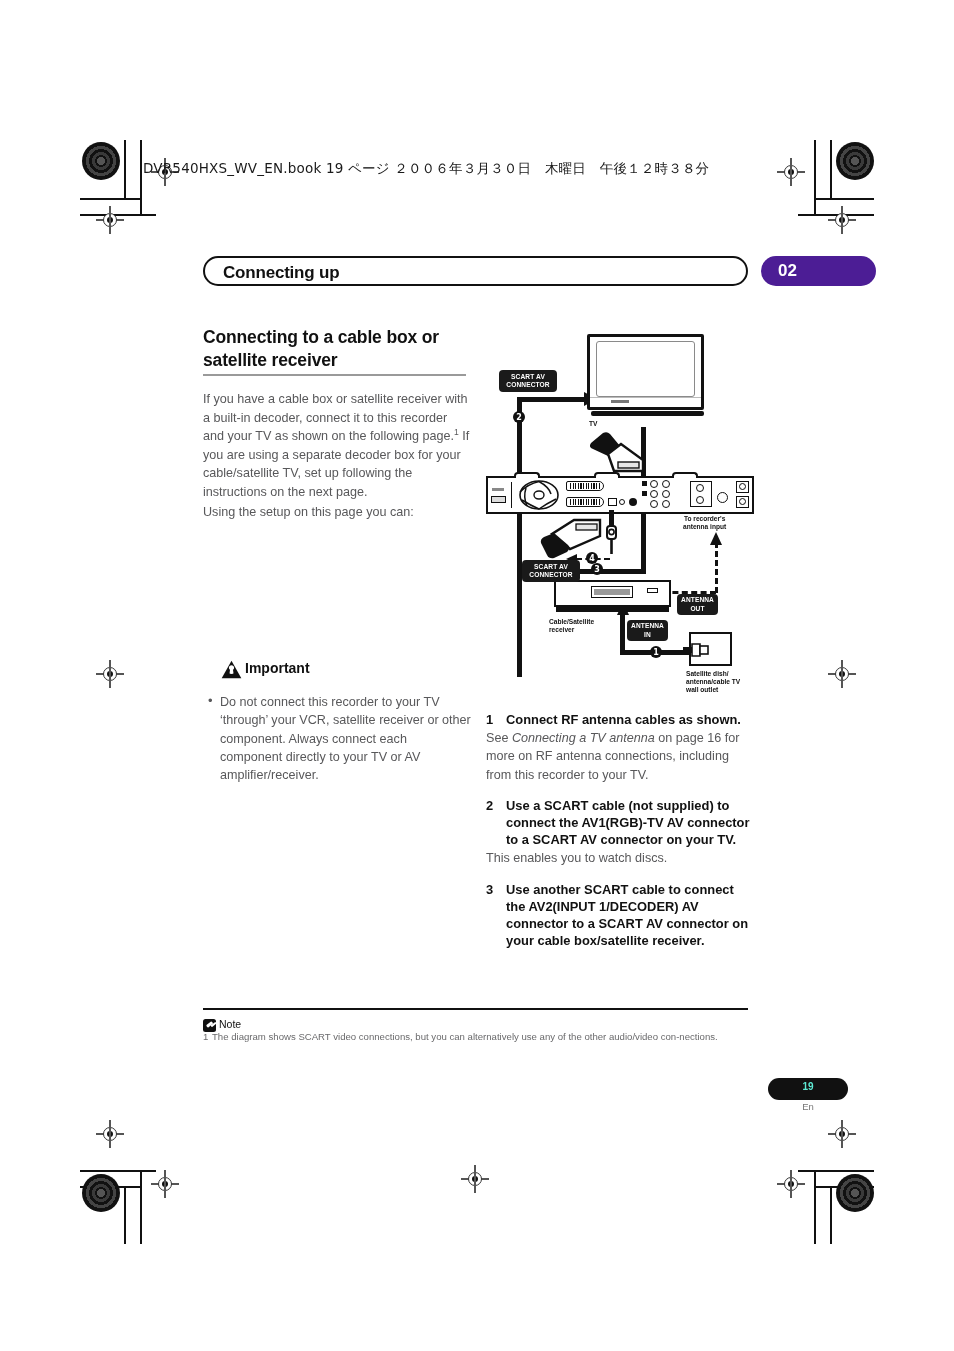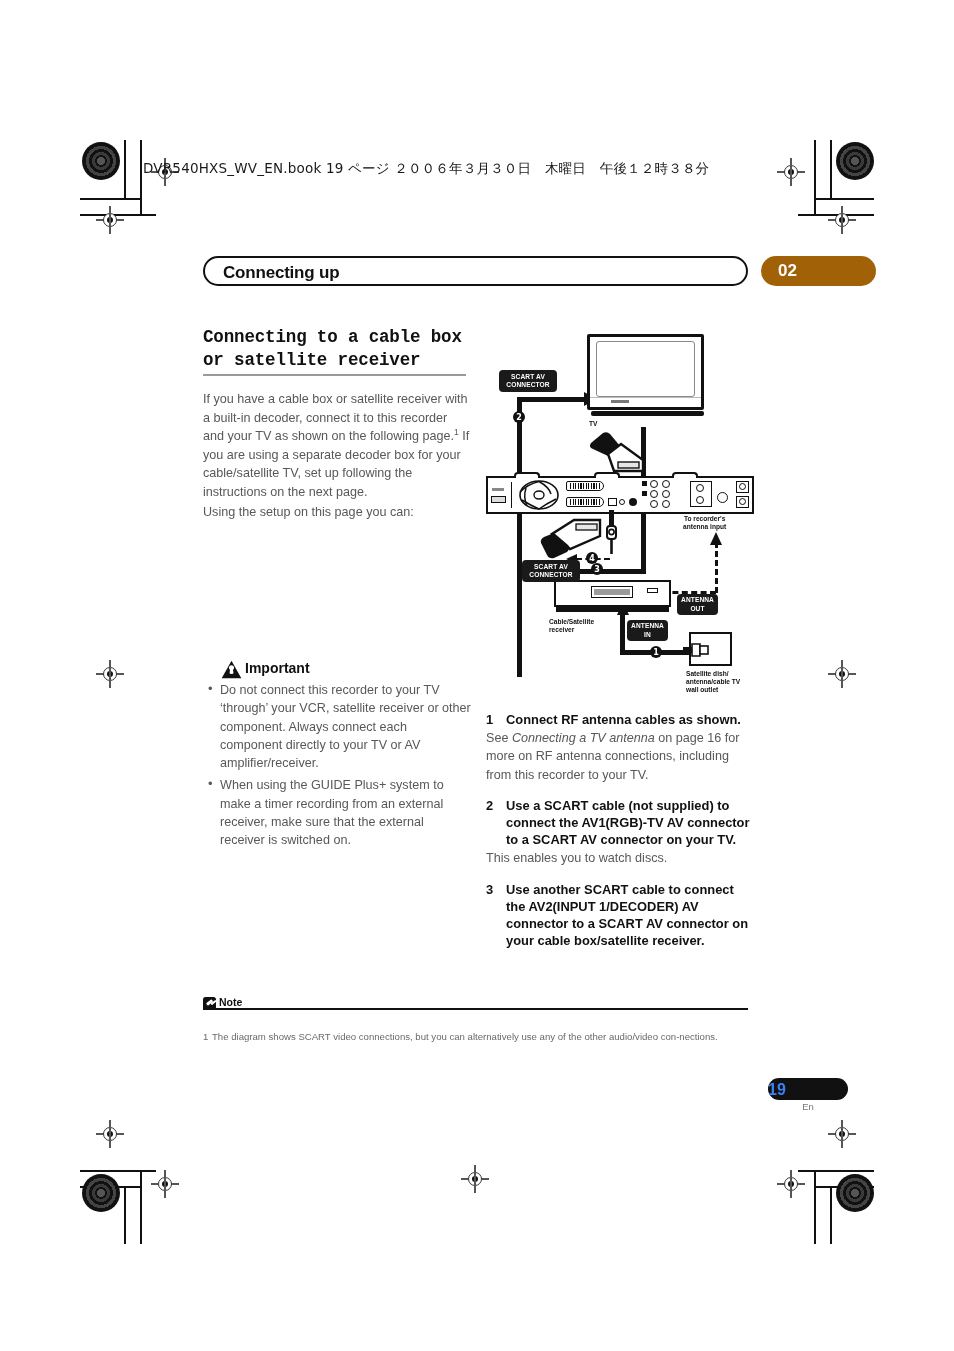--- a/index.html
+++ b/index.html
@@ -55,33 +55,32 @@
   .chapter-bar {
     position:absolute; left:203px; top:256px; width:545px; height:30px;
     border:2px solid #111; border-radius:15px; background:#fff;
   }
   .chapter-bar .label {
     position:absolute; left:18px; top:5px;
     font-size:17px; font-weight:bold; letter-spacing:-0.2px; color:#111;
   }
   .chapter-num {
     position:absolute; left:761px; top:256px; width:115px; height:30px;
-    background:#a16207; border-radius:15px;
+    background:#4c1d95; border-radius:15px;
   }
   .chapter-num .num {
     position:absolute; left:17px; top:5px;
     color:#fff; font-size:17px; font-weight:bold;
   }
 
   
   .h1 {
     position:absolute; left:203px; top:326px; width:270px;
     font-size:17.5px; font-weight:bold; line-height:1.33; color:#111;
     letter-spacing:-0.15px;
-    font-family:Liberation Mono, monospace;
   }
   .h1-rule {
     position:absolute; left:203px; top:374px; width:263px; height:2px;
     background:#9a9a9a;
   }
 
   .body-col {
     position:absolute; left:203px; top:390px; width:268px;
     font-size:12.6px; line-height:1.47; color:#58585a;
   }
@@ -93,21 +92,21 @@
   }
   .body-col .ul li::before {
     content:"\2022"; position:absolute; left:5px; top:-1px;
     font-size:13px; color:#58585a;
   }
   sup { font-size:0.68em; vertical-align:super; line-height:0; }
 
   
   .important-wrap { position:absolute; left:203px; top:660px; width:268px; }
   .important-head {
-    position:relative; height:21px; margin-bottom:0; padding-left:42px;
+    position:relative; height:21px; margin-bottom:12px; padding-left:42px;
     font-size:14px; font-weight:bold; color:#111;
   }
   .warn-tri {
     position:absolute; left:18px; top:0px; width:21px; height:19px;
   }
   .imp-list { margin:0; padding:0; list-style:none;
     font-size:12.6px; line-height:1.45; color:#58585a; }
   .imp-list li { position:relative; padding-left:17px; margin-bottom:4px; }
   .imp-list li::before {
     content:"\2022"; position:absolute; left:5px; top:-1px; font-size:13px;
@@ -125,22 +124,22 @@
     font-size:12.6px; line-height:1.45; color:#58585a; margin-top:1px;
   }
   .step .st-body i { font-style:italic;text-align:center; }
 
   
   .note-rule {
     position:absolute; left:203px; top:1008px; width:545px; height:1.5px;
     background:#111;
   }
   .note-head {
-    position:absolute; left:203px; top:996px;
-    font-size:10.5px; font-weight:bold; color:#111; padding-left:16px;
+    position:absolute; left:203px; top:1018px;
+    font-size:10.5px; font-weight:normal; color:#111; padding-left:16px;
   }
   .note-icon {
     position:absolute; left:0px; top:1px; width:13px; height:13px;
     background:#111; border-radius:2.5px;
   }
   .note-icon::after {
     content:""; position:absolute; left:3px; top:3.5px;
     width:7px; height:2.5px; background:#fff;
     transform:rotate(-38deg); border-radius:1px;
     box-shadow:3px 2.5px 0 -0.5px #fff;
@@ -151,22 +150,22 @@
     text-indent:-9px; padding-left:9px;
   }
   .note-body .fn-n { display:inline-block; width:9px; text-indent:0; }
 
   
   .pagenum {
     position:absolute; left:768px; top:1078px; width:80px; height:22px;
     background:#111; border-radius:11px;
   }
   .pagenum .n {
-    position:absolute; width:100%; text-align:left; top:3px;
-    color:#3b82f6; font-size:16px; font-weight:bold;
+    position:absolute; width:100%; text-align:center; top:3px;
+    color:#5eead4; font-size:10px; font-weight:bold;
   }
   .pagelang {
     position:absolute; left:768px; top:1101px; width:80px; text-align:center;
     font-size:9.5px; color:#777;
   }
 
   
   .diagram { position:absolute; left:486px; top:332px; width:268px; height:370px; }
   .dg { position:absolute; }
 
@@ -292,21 +291,20 @@
       <svg width="21" height="19" viewBox="0 0 21 19">
         <polygon points="10.5,0.8 20.3,18.2 0.7,18.2" fill="#111"></polygon>
         <path d="M10.5 5.2c-1.5 0-2.6 1.1-2.6 2.5 0 .9.4 1.6 1.1 2.1l-.5 3.6h4l-.5-3.6c.7-.5 1.1-1.2 1.1-2.1 0-1.4-1.1-2.5-2.6-2.5z" fill="#fff"></path>
         <rect x="9.3" y="12.6" width="2.4" height="1.3" fill="#fff"></rect>
       </svg>
     </span>
     <span>Important</span>
   </div>
   <ul class="imp-list">
     <li>Do not connect this recorder to your TV ‘through’ your VCR, satellite receiver or other component. Always connect each component directly to your TV or AV amplifier/receiver.</li>
-    <li>When using the GUIDE Plus+ system to make a timer recording from an external receiver, make sure that the external receiver is switched on.</li>
   </ul>
 </div>
 
 <div class="steps">
   <div class="step">
     <div class="st-head"><span class="n">1</span><span>Connect RF antenna cables as shown.</span></div>
     <div class="st-body"><span>See </span><i>Connecting a TV antenna</i><span> on page 16 for more on RF antenna connections, including from this recorder to your TV.</span></div>
   </div>
   <div class="step">
     <div class="st-head"><span class="n">2</span><span>Use a SCART cable (not supplied) to connect the AV1(RGB)-TV AV connector to a SCART AV connector on your TV.</span></div>

